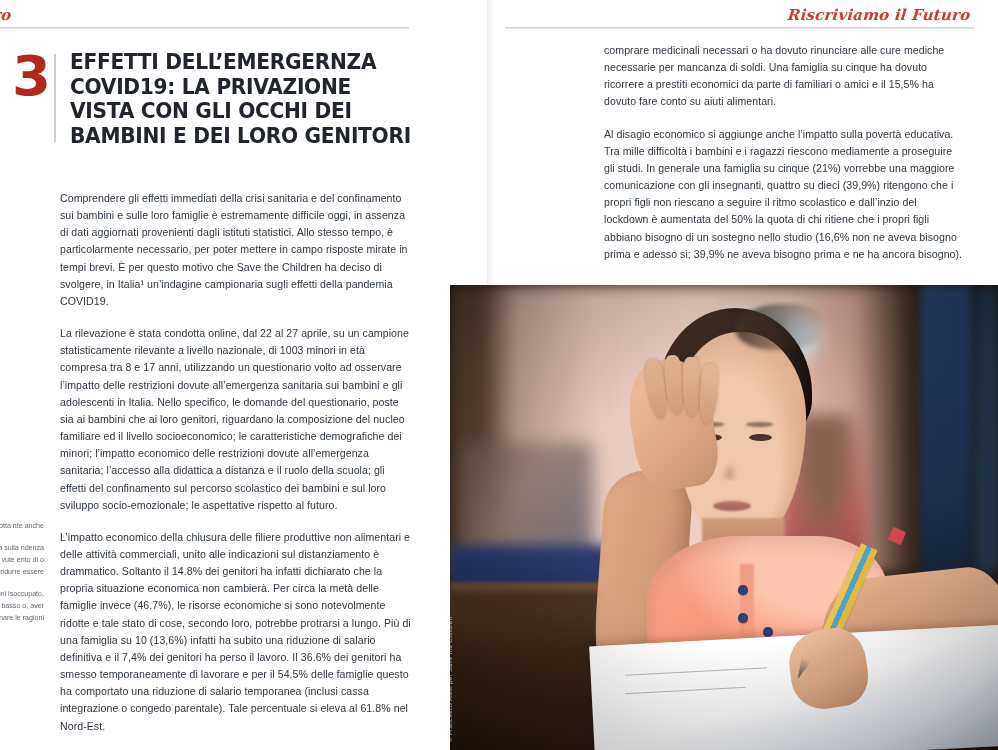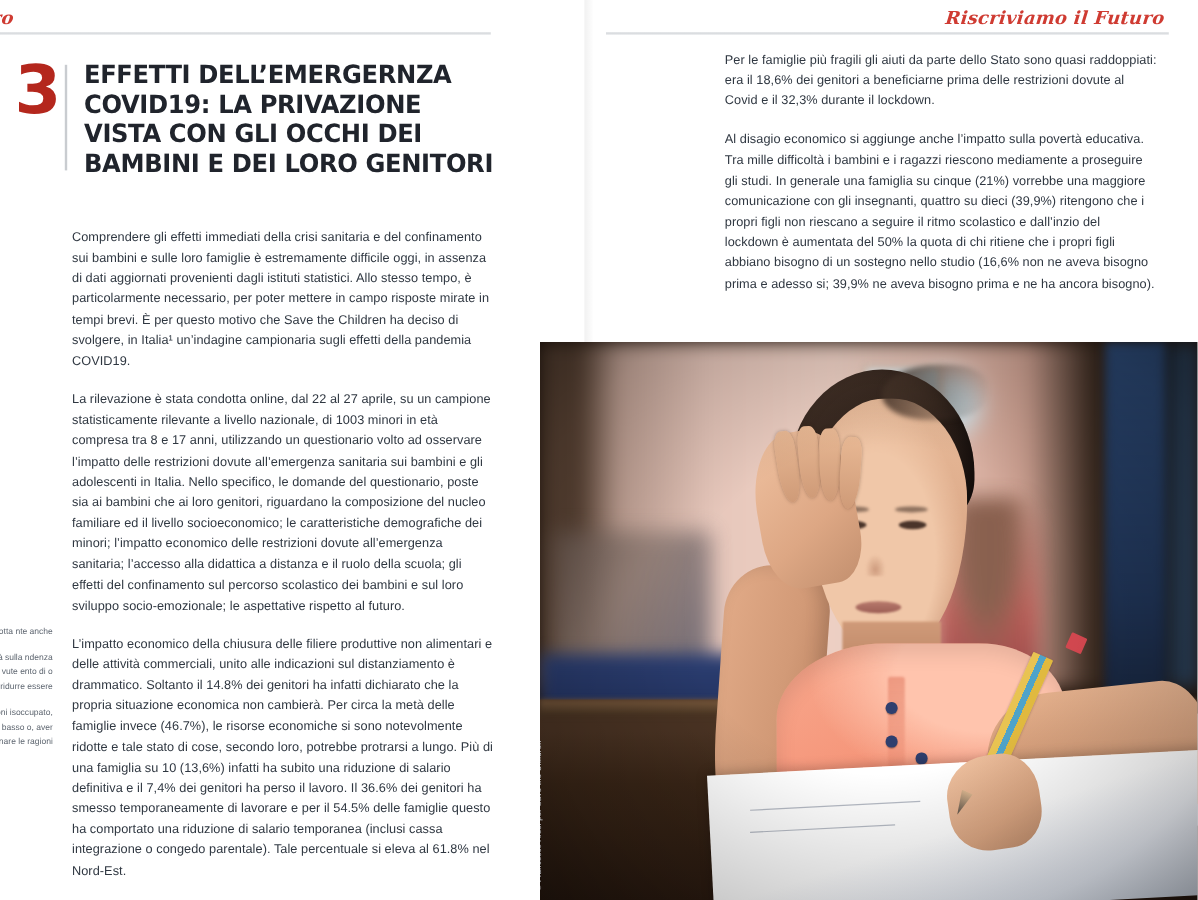--- a/index.html
+++ b/index.html
@@ -505,21 +505,21 @@
 ragioni</p>
     </div>
   </div>
 
   <div class="page-right">
 
     <div class="runhead runhead-right">Riscriviamo il Futuro</div>
     <div class="head-rule head-rule-right"></div>
 
     <div class="col-right">
-      <p class="body">Per le famiglie più fragili gli aiuti da parte dello Stato sono quasi raddoppiati: era il 18,6% dei genitori a beneficiarne prima delle restrizioni dovute al Covid e il 32,3% durante il lockdown.</p>
+      <p class="body">comprare medicinali necessari o ha dovuto rinunciare alle cure mediche necessarie per mancanza di soldi. Una famiglia su cinque ha dovuto ricorrere a prestiti economici da parte di familiari o amici e il 15,5% ha dovuto fare conto su aiuti alimentari.</p>
       <p class="body">Al disagio economico si aggiunge anche l’impatto sulla povertà educativa. Tra mille difficoltà i bambini e i ragazzi riescono mediamente a proseguire gli studi. In generale una famiglia su cinque (21%) vorrebbe una maggiore comunicazione con gli insegnanti, quattro su dieci (39,9%) ritengono che i propri figli non riescano a seguire il ritmo scolastico e dall’inzio del lockdown è aumentata del 50% la quota di chi ritiene che i propri figli abbiano bisogno di un sostegno nello studio (16,6% non ne aveva bisogno prima e adesso si; 39,9% ne aveva bisogno prima e ne ha ancora bisogno).</p>
     </div>
   </div>
 
   <div class="gutter"></div>
 
   <div class="photo">
     <div class="photo-scene">
       <div class="bg-wall"></div>
       <div class="bg-window"></div>

